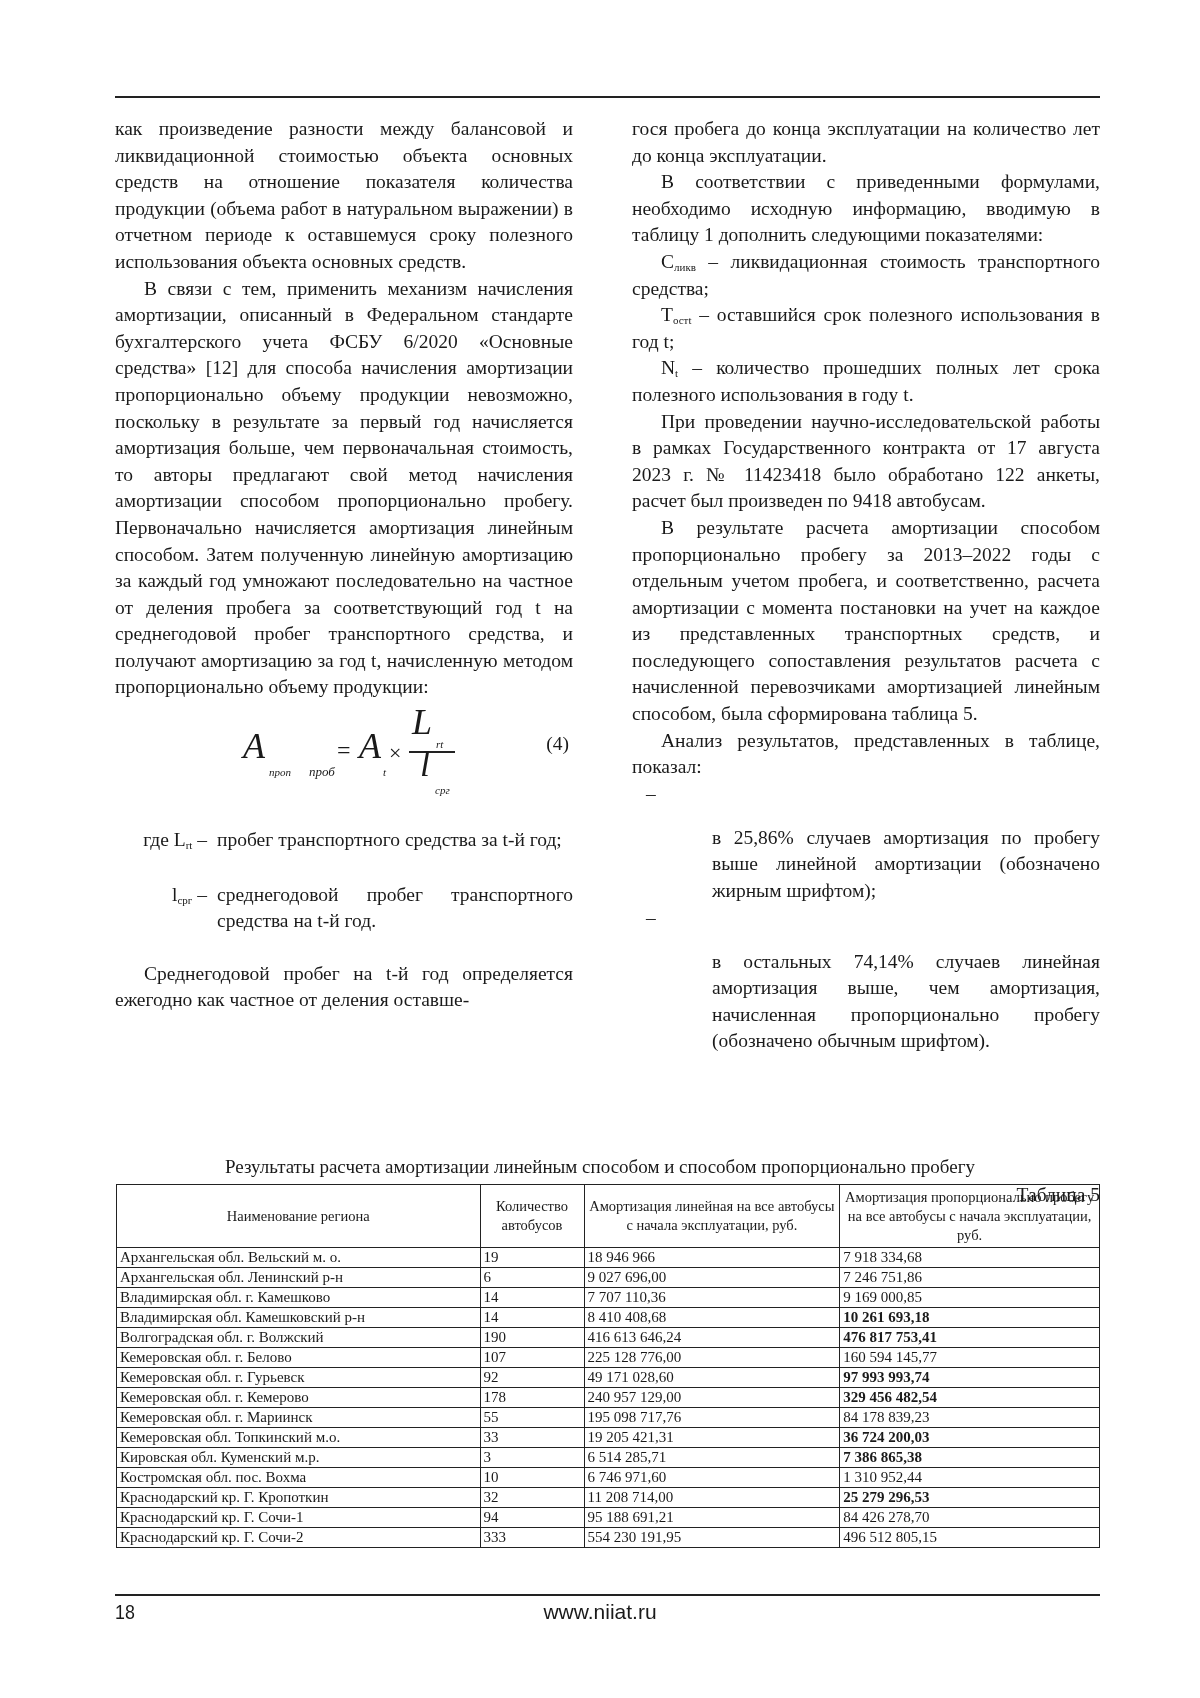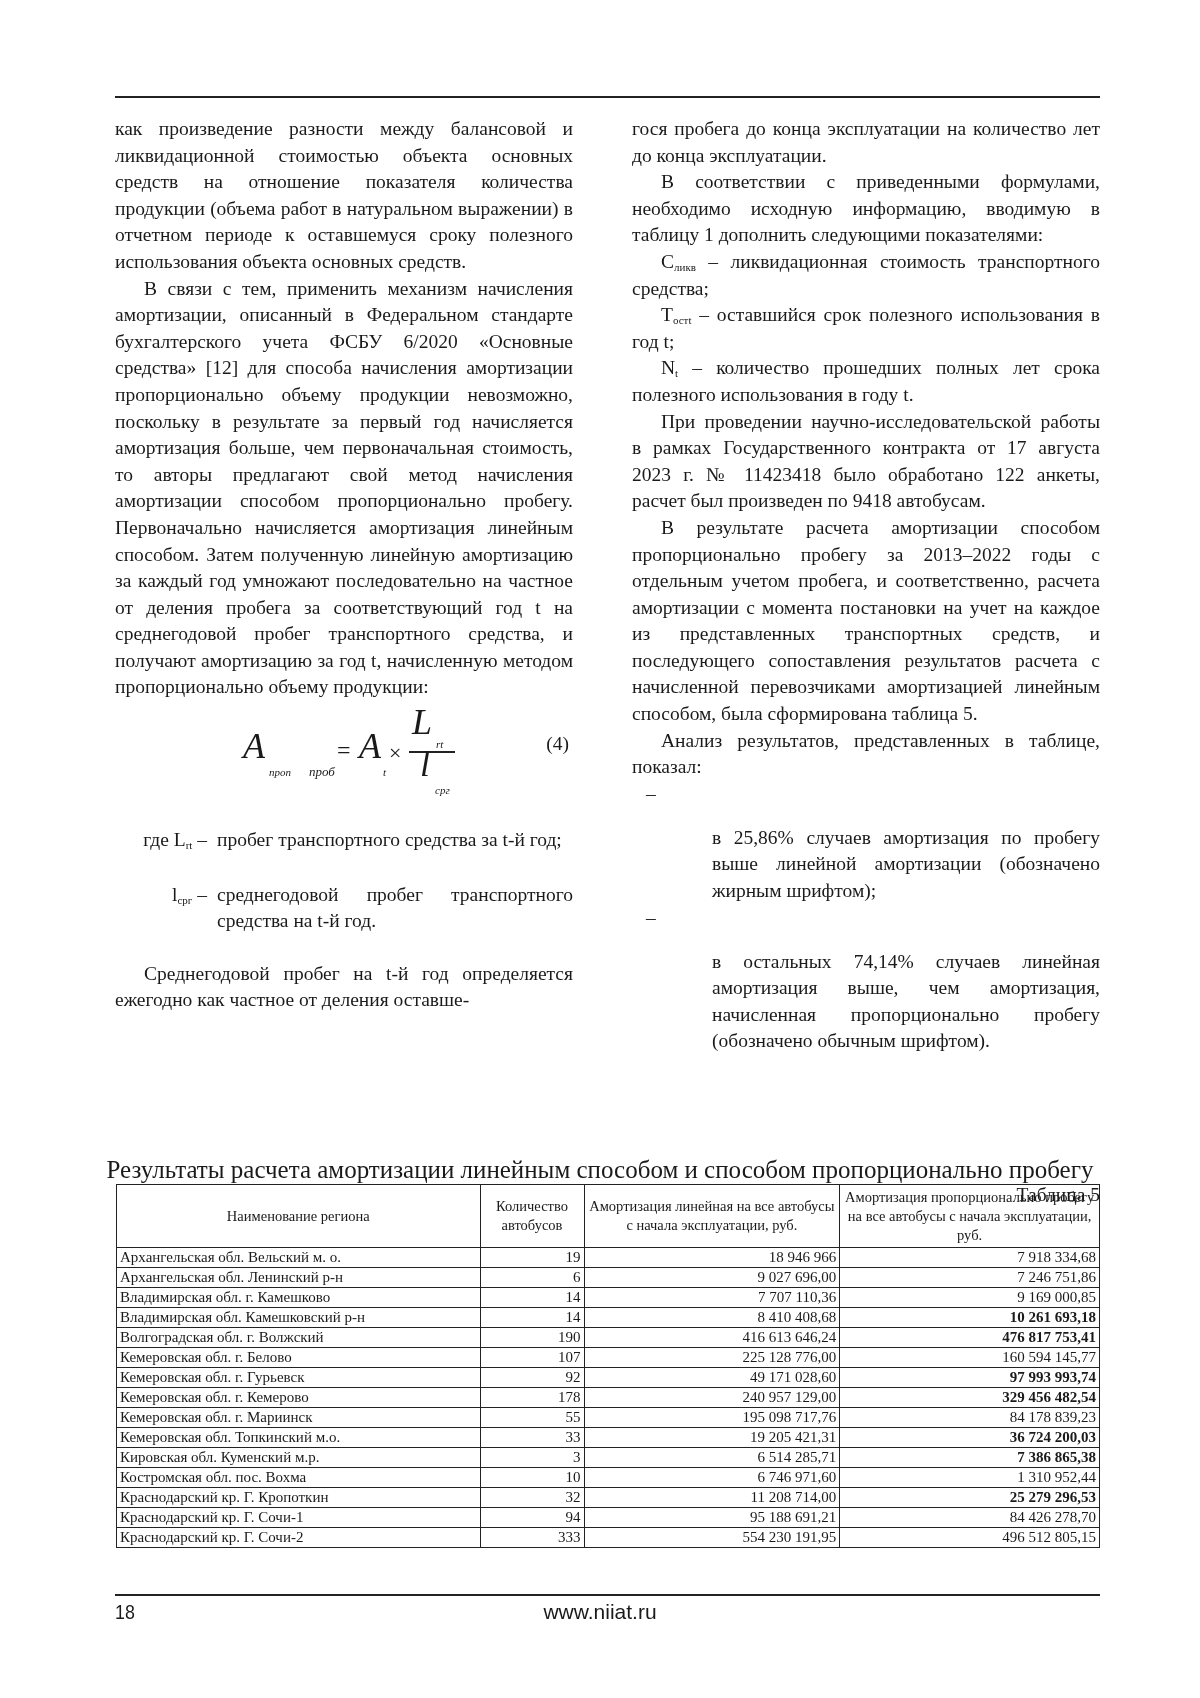--- a/index.html
+++ b/index.html
@@ -27,27 +27,27 @@
   .deflist { margin:0; }
   .def { display:flex;margin-top:28px; }
   .def .term { width:102px; flex:none; text-align:right; padding-right:10px; box-sizing:border-box; }
   .def .desc { flex:1; text-align:justify; }
   sub { font-size:11px; vertical-align:-3px; line-height:0; }
   .gap { height:26px; }
   .bullet { display:flex; }
   .bullet .dash { width:80px; flex:none; padding-left:14px; box-sizing:border-box; }
   .bullet .btext { flex:1; text-align:justify;margin-top:44px; }
   .table-label { position:absolute; right:100px; top:1184px; font-size:19.5px; }
-  .table-title { position:absolute; left:100px; width:1000px; top:1156px; font-size:25px; text-align:center; }
+  .table-title { position:absolute; left:100px; width:1000px; top:1156px; font-size:19px; text-align:center; }
   table.results { position:absolute; left:116px; top:1184px; width:984px; border-collapse:collapse; font-size:15px; line-height:19px; }
   table.results th, table.results td { border:1.5px solid #222; padding:0 3px; }
   table.results th { font-weight:normal; font-size:14.5px; line-height:19px; text-align:center; height:62px; }
   table.results td { height:19px; }
   table.results td.region { text-align:left; }
-  table.results td.num { text-align:right; }
+  table.results td.num { text-align:left; }
   table.results td.bold { font-weight:bold; }
   .rule-bottom { position:absolute; left:115px; top:1594px; width:985px; height:2px; background:#222; }
   .footer-page { position:absolute; left:115px; top:1600px; font-size:21px; font-family:"Liberation Sans", sans-serif; transform:scaleX(0.85); transform-origin:left; }
   .footer-url { position:absolute; left:0; width:1200px; top:1600px; text-align:center; font-size:21px; font-family:"Liberation Sans", sans-serif; }
 </style>
 </head>
 <body>
 
 <div class="rule-top"></div>
 

